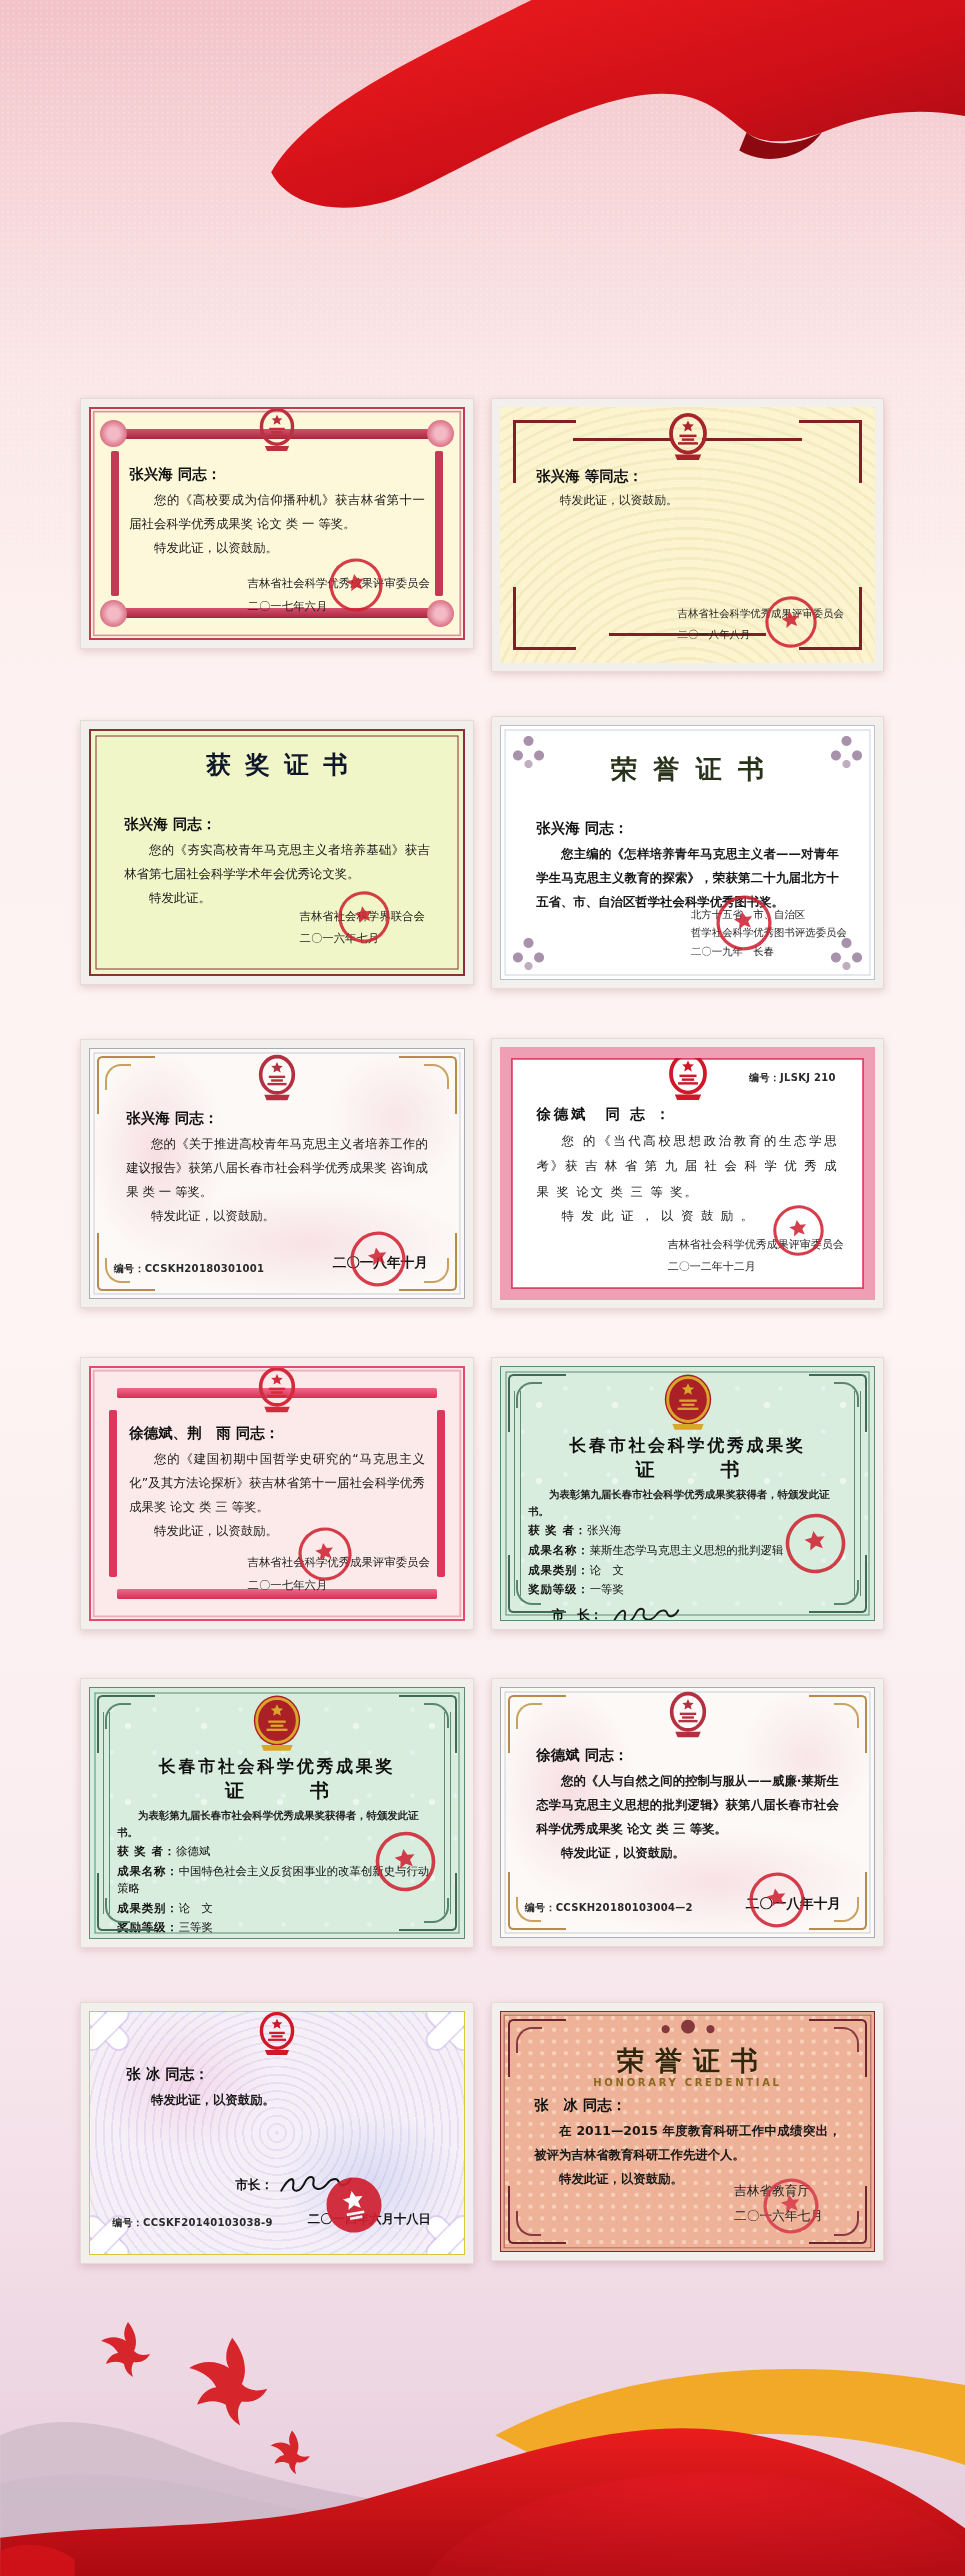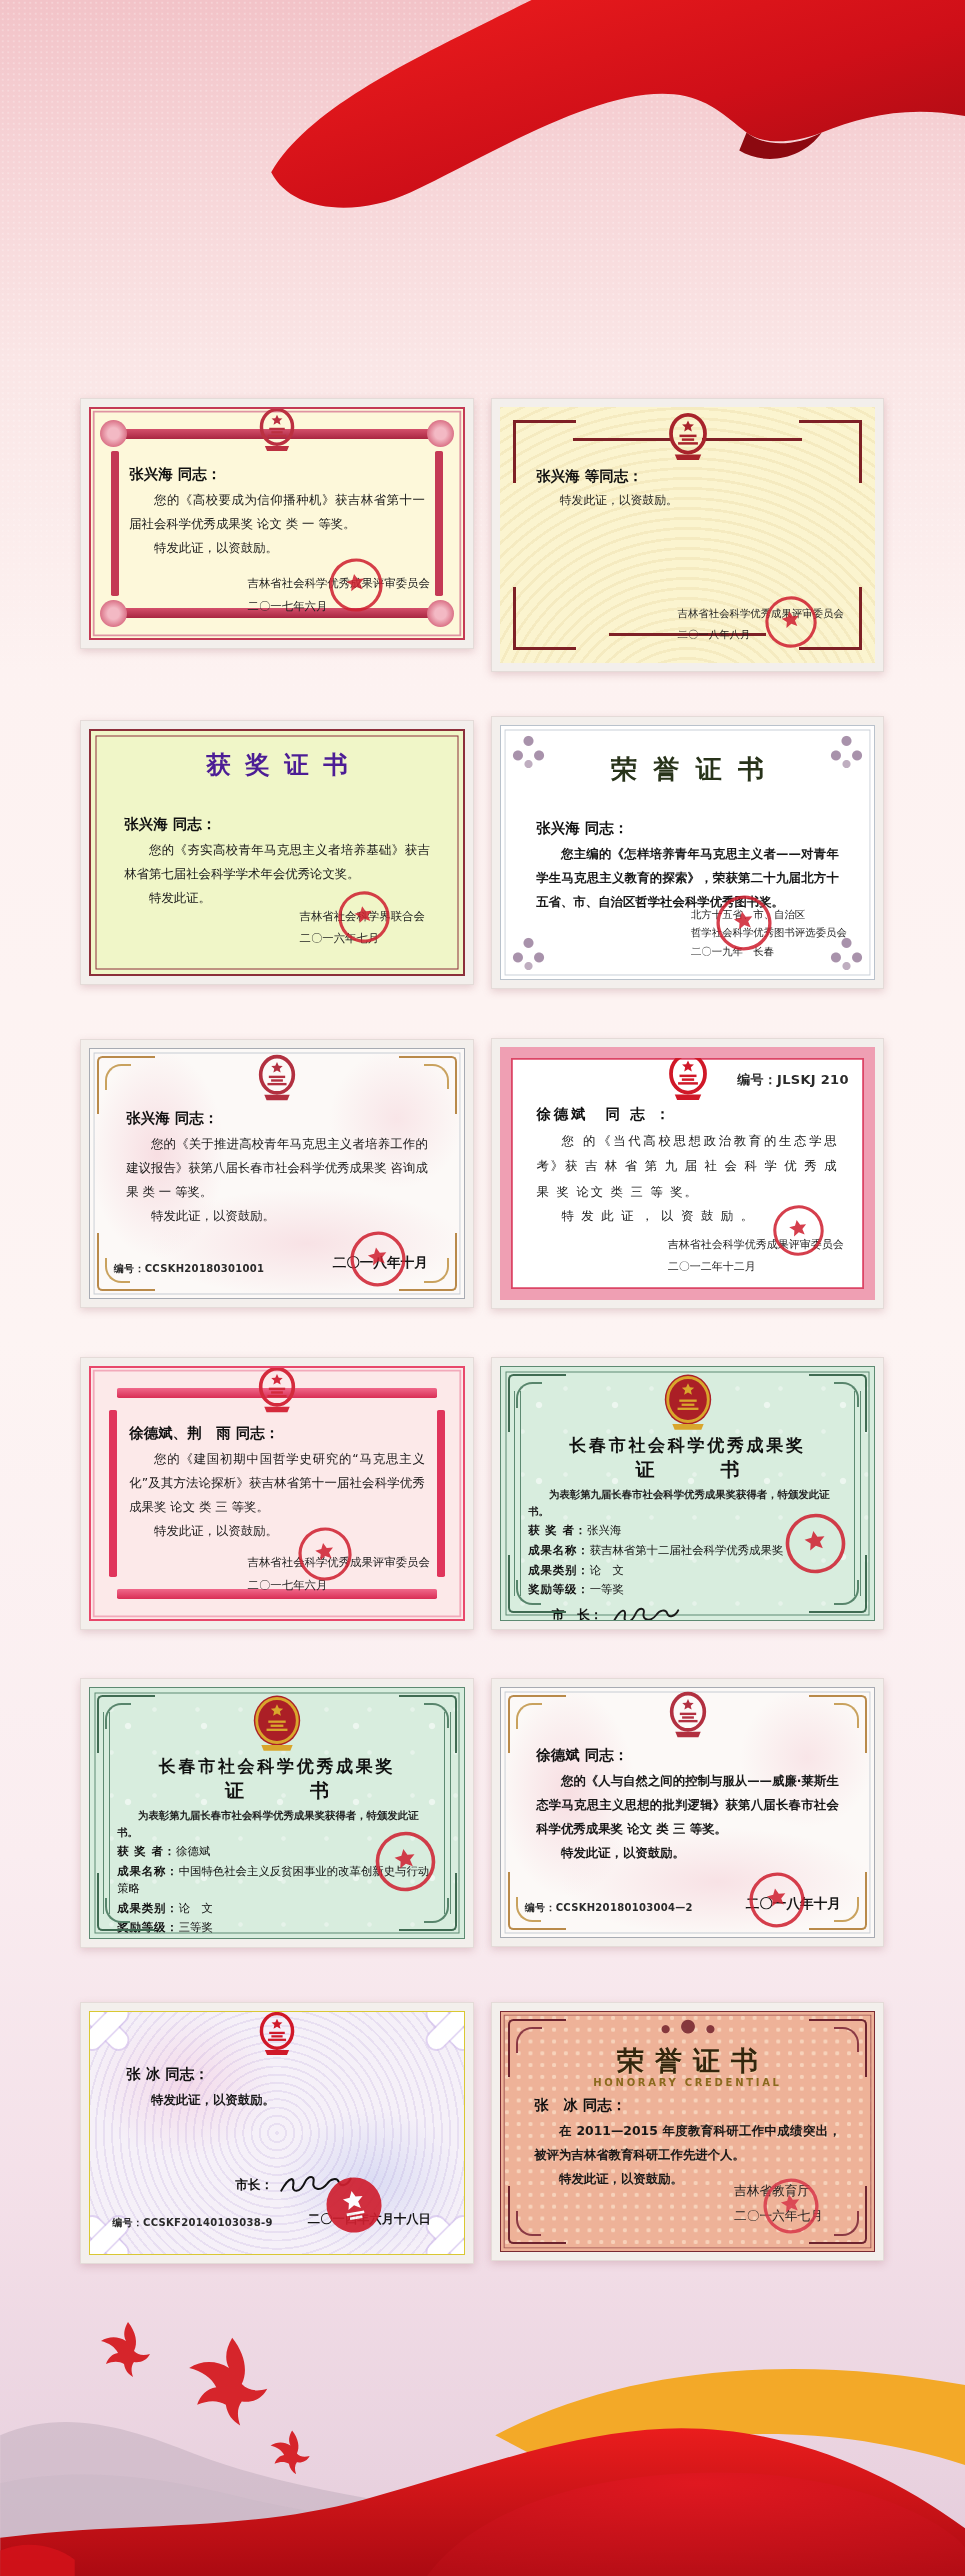--- a/index.html
+++ b/index.html
@@ -78,21 +78,21 @@
   .xc::before{transform:rotate(45deg);} .xc::after{transform:rotate(-45deg);}
   
   .emb{position:absolute;left:50%;transform:translateX(-50%);}
   .seal{position:absolute;opacity:.86;transform:rotate(-10deg);}
   .ctext{position:absolute;left:0;right:0;}
   .crec{font-size:14.5px;font-weight:700;color:#101010;margin-bottom:3.6px;}
   .cbody{font-size:12.4px;line-height:1.95;text-align:justify;text-indent:2em;color:#181818;}
   .csign{position:absolute;text-align:left;font-weight:400;color:#1c1c1c;font-size:11.4px;line-height:2.0;}
   .cnum{position:absolute;font-size:10px;font-weight:700;color:#2a2a2a;letter-spacing:0.3px;}
   .cdate-big{position:absolute;font-size:13.6px;font-weight:700;color:#151515;}
-  .title-red{position:absolute;top:16.4px;left:0;width:100%;text-align:center;font-family:"DejaVu Serif",serif;font-size:24.5px;font-weight:700;letter-spacing:14.5px;padding-left:14.5px;box-sizing:border-box;color:#4c1d95;}
+  .title-red{position:absolute;top:16.4px;left:0;width:100%;text-align:center;font-family:"DejaVu Serif",serif;font-size:24.5px;font-weight:700;letter-spacing:14.5px;padding-left:14.5px;box-sizing:border-box;color:#0f172a;}
   .title-dark{position:absolute;top:25.4px;left:0;width:100%;text-align:center;font-family:"DejaVu Serif",serif;font-size:26px;font-weight:700;letter-spacing:16.4px;padding-left:16.4px;box-sizing:border-box;color:#28331a;}
   .gc-wrap{padding:7.3px 27px 0;}
   .gtitle1{text-align:center;font-size:17px;font-weight:700;letter-spacing:2.7px;color:#111;margin-top:1.8px;}
   .gtitle2{text-align:center;font-size:19px;font-weight:700;letter-spacing:23.6px;padding-left:23.6px;color:#111;}
   .gintro{font-size:10.4px;line-height:1.6;text-indent:2em;font-weight:700;color:#222;margin-top:2.7px;}
   .gfield{font-size:11.4px;line-height:1.5;color:#111;margin-top:2.7px;}
   .gfield b{letter-spacing:0.9px;}
   .gmayor{font-size:12.7px;font-weight:700;color:#111;margin-top:5.5px;display:flex;align-items:center;gap:5.5px;padding-left:23.6px;}
   .c12title{position:absolute;top:31px;left:0;width:100%;text-align:center;font-family:"DejaVu Serif",serif;font-size:27px;font-weight:700;letter-spacing:11px;padding-left:11px;box-sizing:border-box;color:#33260e;text-shadow:0 0.9px 0 rgba(255,230,180,.6);}
   .c12sub{position:absolute;top:65px;left:0;width:100%;text-align:center;font-size:10px;font-weight:700;letter-spacing:2.7px;color:#8a6a1e;}
@@ -261,21 +261,21 @@
   <div class="cert p6">
     <div class="cin s6">
       <svg class="emb" style="top:-7.3px;color:#d01828;" width="42" height="51" viewBox="0 0 44 54">
         <ellipse cx="22" cy="24" rx="18" ry="20" fill="none" stroke="currentColor" stroke-width="4"></ellipse>
         <path d="M22 10l1.9 4 4.4.4-3.3 2.9 1 4.3-4-2.3-4 2.3 1-4.3-3.3-2.9 4.4-.4z" fill="currentColor"></path>
         <rect x="13" y="25" width="18" height="2.6" fill="currentColor"></rect>
           <rect x="15.5" y="29" width="13" height="2.6" fill="currentColor"></rect>
           <rect x="11.5" y="33" width="21" height="2.6" fill="currentColor"></rect>
         <path d="M8 46h28l-2.5 6h-23z" fill="currentColor"></path>
       </svg>
-      <div class="cnum" style="right:15px;top:12.7px;font-size:13px;">编号：JLSKJ 210</div>
+      <div class="cnum" style="right:28px;top:12.7px;font-size:10px;">编号：JLSKJ 210</div>
       <div class="ctext" style="top:47px;padding:0 25.4px;">
         <div class="crec" style="letter-spacing:2.7px;">徐德斌　同 志 ：</div>
         <div class="cbody" style="letter-spacing:1.8px;line-height:2.05;">您 的《当代高校思想政治教育的生态学思考》获 吉 林 省 第 九 届 社 会 科 学 优 秀 成 果 奖  论文 类 三 等 奖。</div>
         <div class="cbody" style="letter-spacing:1.8px;">特 发 此 证 ， 以 资 鼓 励 。</div>
       </div>
       <div class="csign" style="right:20px;bottom:11px;font-size:11px;">
         <div>吉林省社会科学优秀成果评审委员会</div>
         <div>二〇一二年十二月</div>
       </div>
       <svg class="seal" style="right:38px;bottom:31px;" width="55" height="55" viewBox="0 0 72 72">
@@ -330,21 +330,21 @@
           <path d="M43 16l3.2 6.8 7.4.7-5.6 4.9 1.7 7.2-6.7-3.9-6.7 3.9 1.7-7.2-5.6-4.9 7.4-.7z" fill="#d9a62c"></path>
           <rect x="28" y="44" width="30" height="4" fill="#d9a62c"></rect>
             <rect x="32" y="51" width="22" height="4" fill="#d9a62c"></rect>
             <rect x="25" y="58" width="36" height="4" fill="#d9a62c"></rect>
           <path d="M16 86h54l-4 10h-46z" fill="#d9a62c"></path>
         </svg>
         <div class="gtitle1">长春市社会科学优秀成果奖</div>
         <div class="gtitle2">证　书</div>
         <div class="gintro">为表彰第九届长春市社会科学优秀成果奖获得者，特颁发此证书。</div>
         <div class="gfield"><b>获 奖 者：</b><span>张兴海</span></div>
-        <div class="gfield"><b>成果名称：</b><span>获吉林省第十二届社会科学优秀成果奖</span></div>
+        <div class="gfield"><b>成果名称：</b><span>莱斯生态学马克思主义思想的批判逻辑</span></div>
         <div class="gfield"><b>成果类别：</b><span>论　文</span></div>
         <div class="gfield"><b>奖励等级：</b><span>一等奖</span></div>
         <div class="gmayor">
           <span>市　长：</span>
           <svg class="sigsvg" width="76" height="23.6" viewBox="0 0 90 30">
             <path d="M4 22 C14 4 20 6 18 16 C16 24 26 26 32 12 C36 4 44 4 42 12 C40 20 50 24 58 14 C62 8 70 6 72 12 C74 18 82 16 86 8" fill="none" stroke="#1a1a1a" stroke-width="2.4" stroke-linecap="round"></path>
           </svg>
         </div>
 
       </div>

